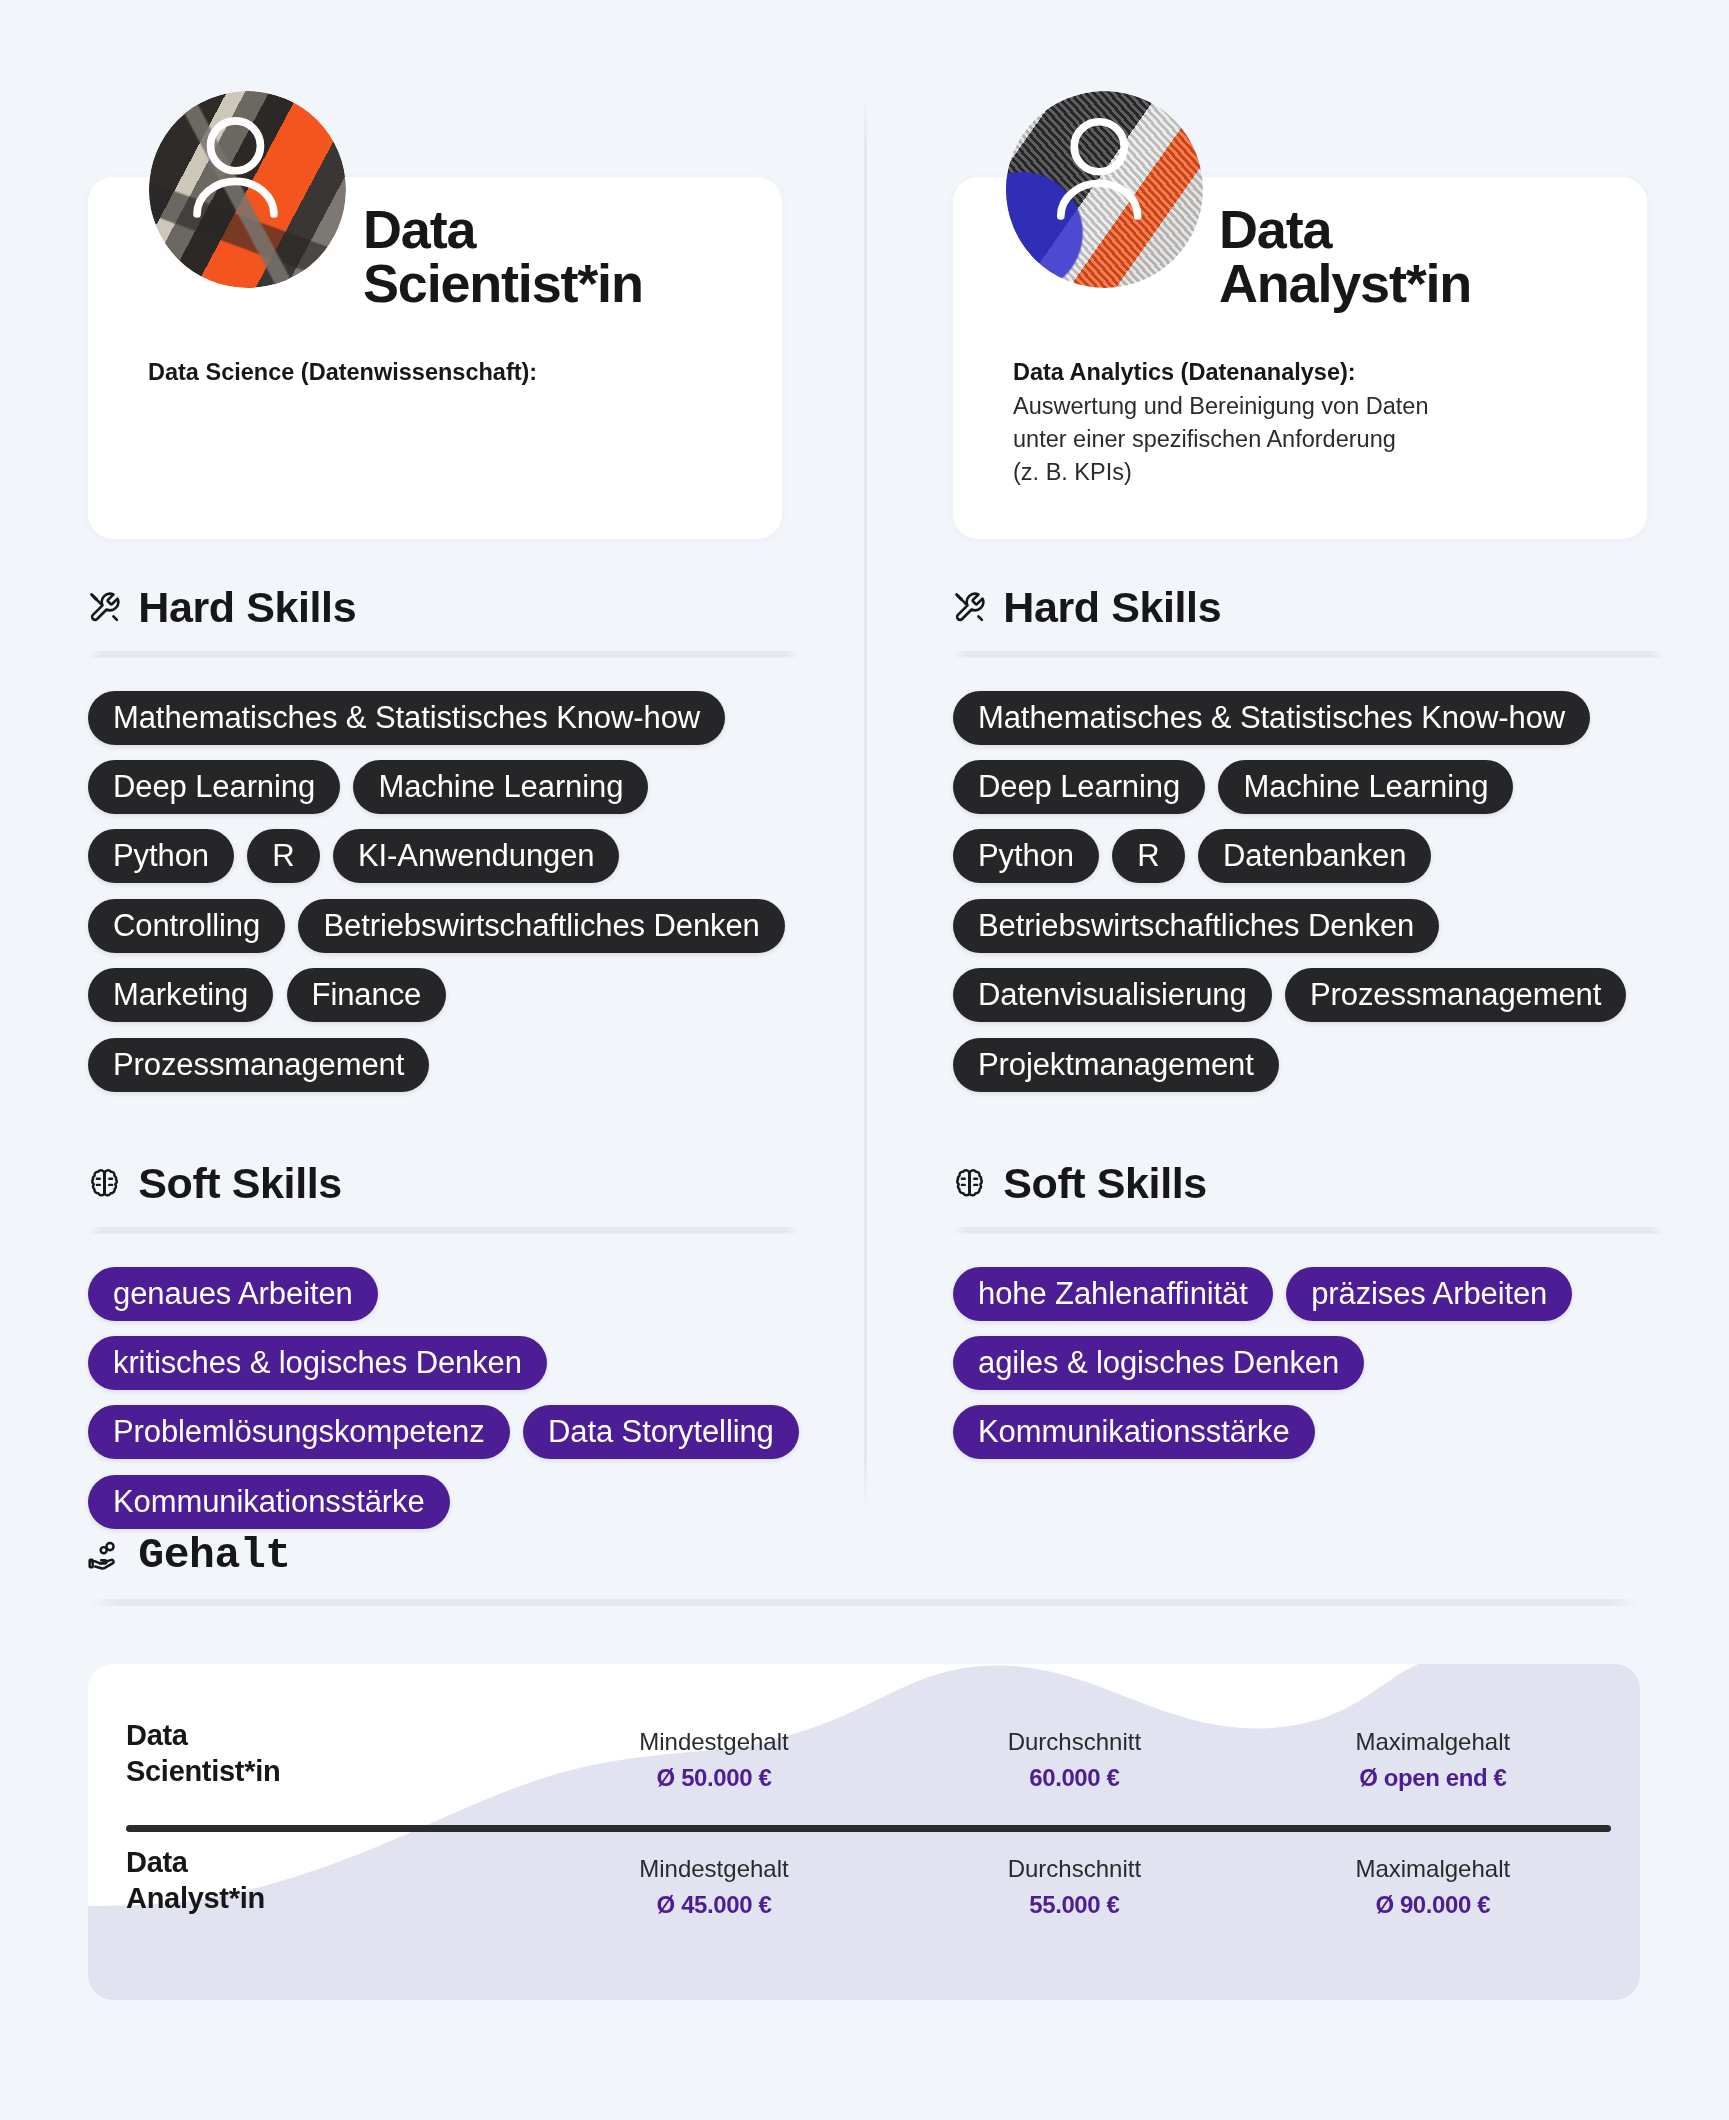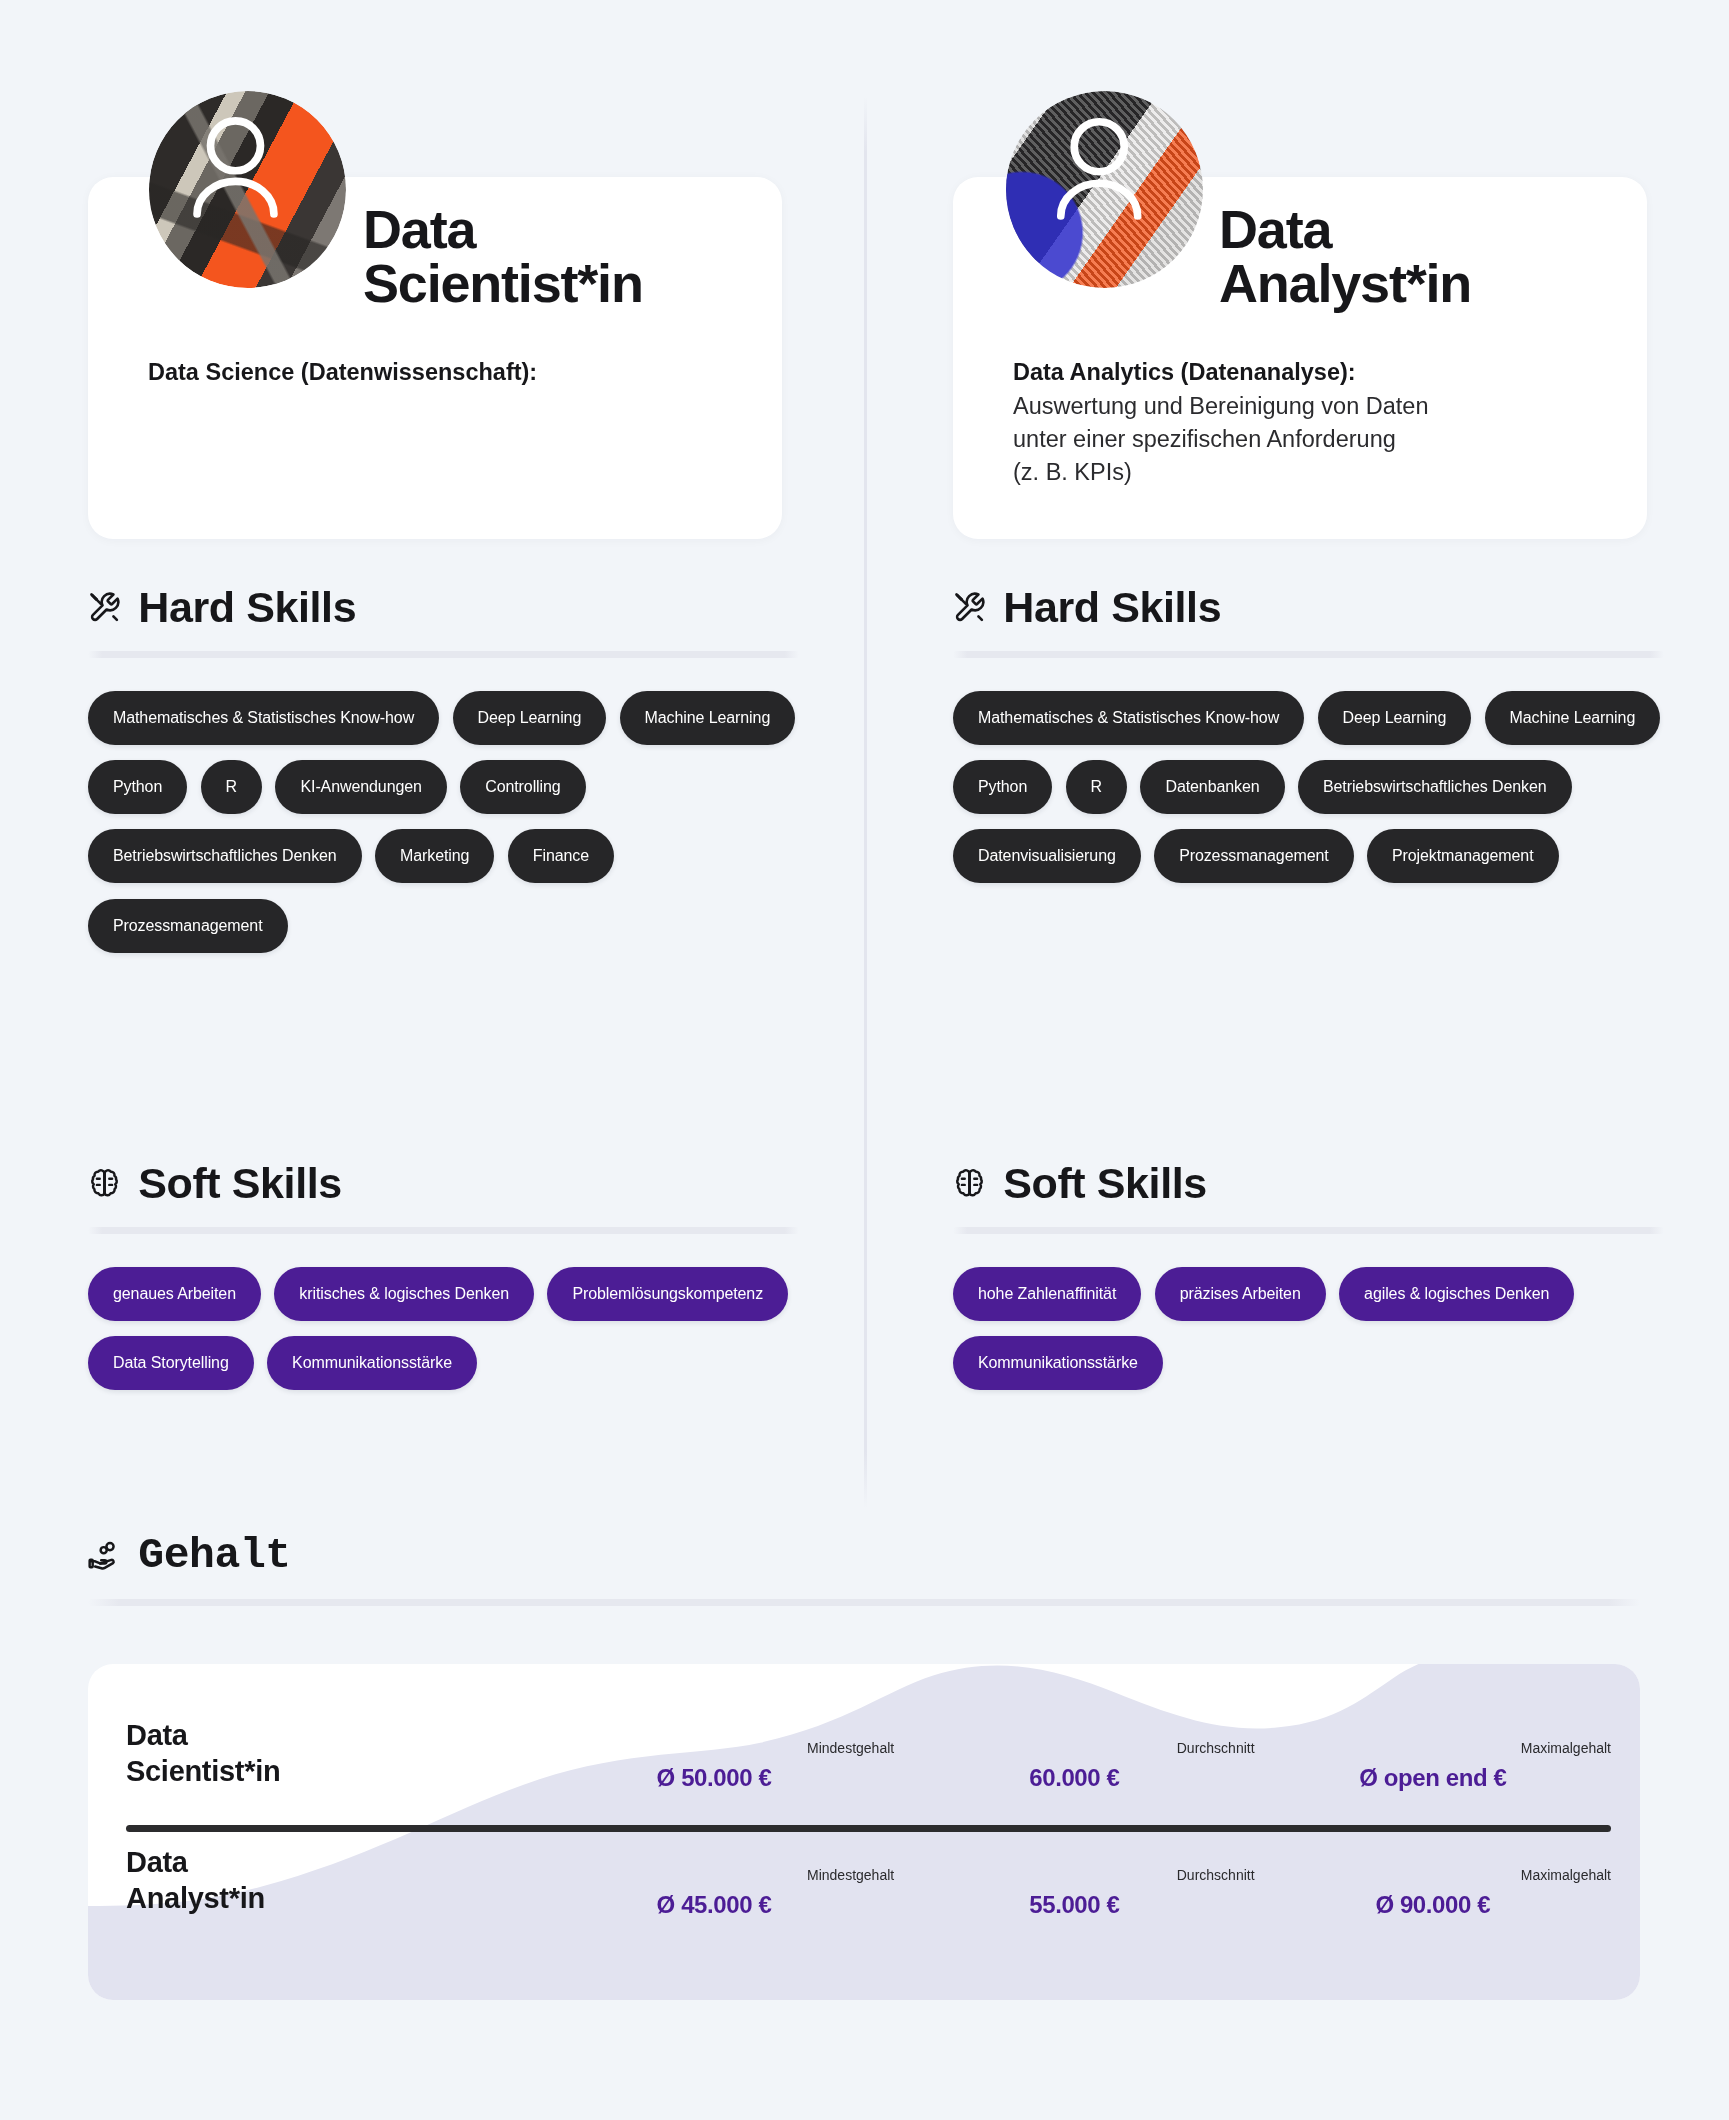--- a/index.html
+++ b/index.html
@@ -196,21 +196,21 @@
     margin-top: 33px;
     align-content: flex-start;
   }
   .chip {
     border-radius: 960px;
     padding: 4px 25px;
     height: 54px;
     display: inline-flex;
     align-items: center;
     color: #ffffff;
-    font-size: 16px;
+    font-size: 31px;
     letter-spacing: -0.1px;
     white-space: nowrap;
     box-shadow: 0 1.9px 4.8px rgba(20,25,45,0.10);
   }
   .chip.hard { background: #262628; }
   .chip.soft { background: #4c1d95; }
 
   
   .salary-section { position: absolute; left: 88px; top: 1530px; width: 1552px; font-family: Liberation Mono, monospace; }
 
@@ -253,25 +253,24 @@
     font-weight: 700;
     line-height: 1.24;
     letter-spacing: -0.3px;
     color: #17171a;
     white-space: pre-line;
     padding-bottom: 1.9px;
   }
   .salary-cell { width: 365px; text-align: center; }
   .salary-cell.c3 { width: 361px; }
   .salary-label {
-    font-size: 14px;
+    font-size: 24px;
     color: #2a2a2d;
     line-height: 1.2;
     margin-bottom: 8.6px;
-    text-align: right;
   }
   .salary-value {
     font-size: 24px;
     font-weight: 700;
     letter-spacing: -0.4px;
     color: #4c1d95;
     line-height: 1.1;
   }
 
   .salary-divider {

